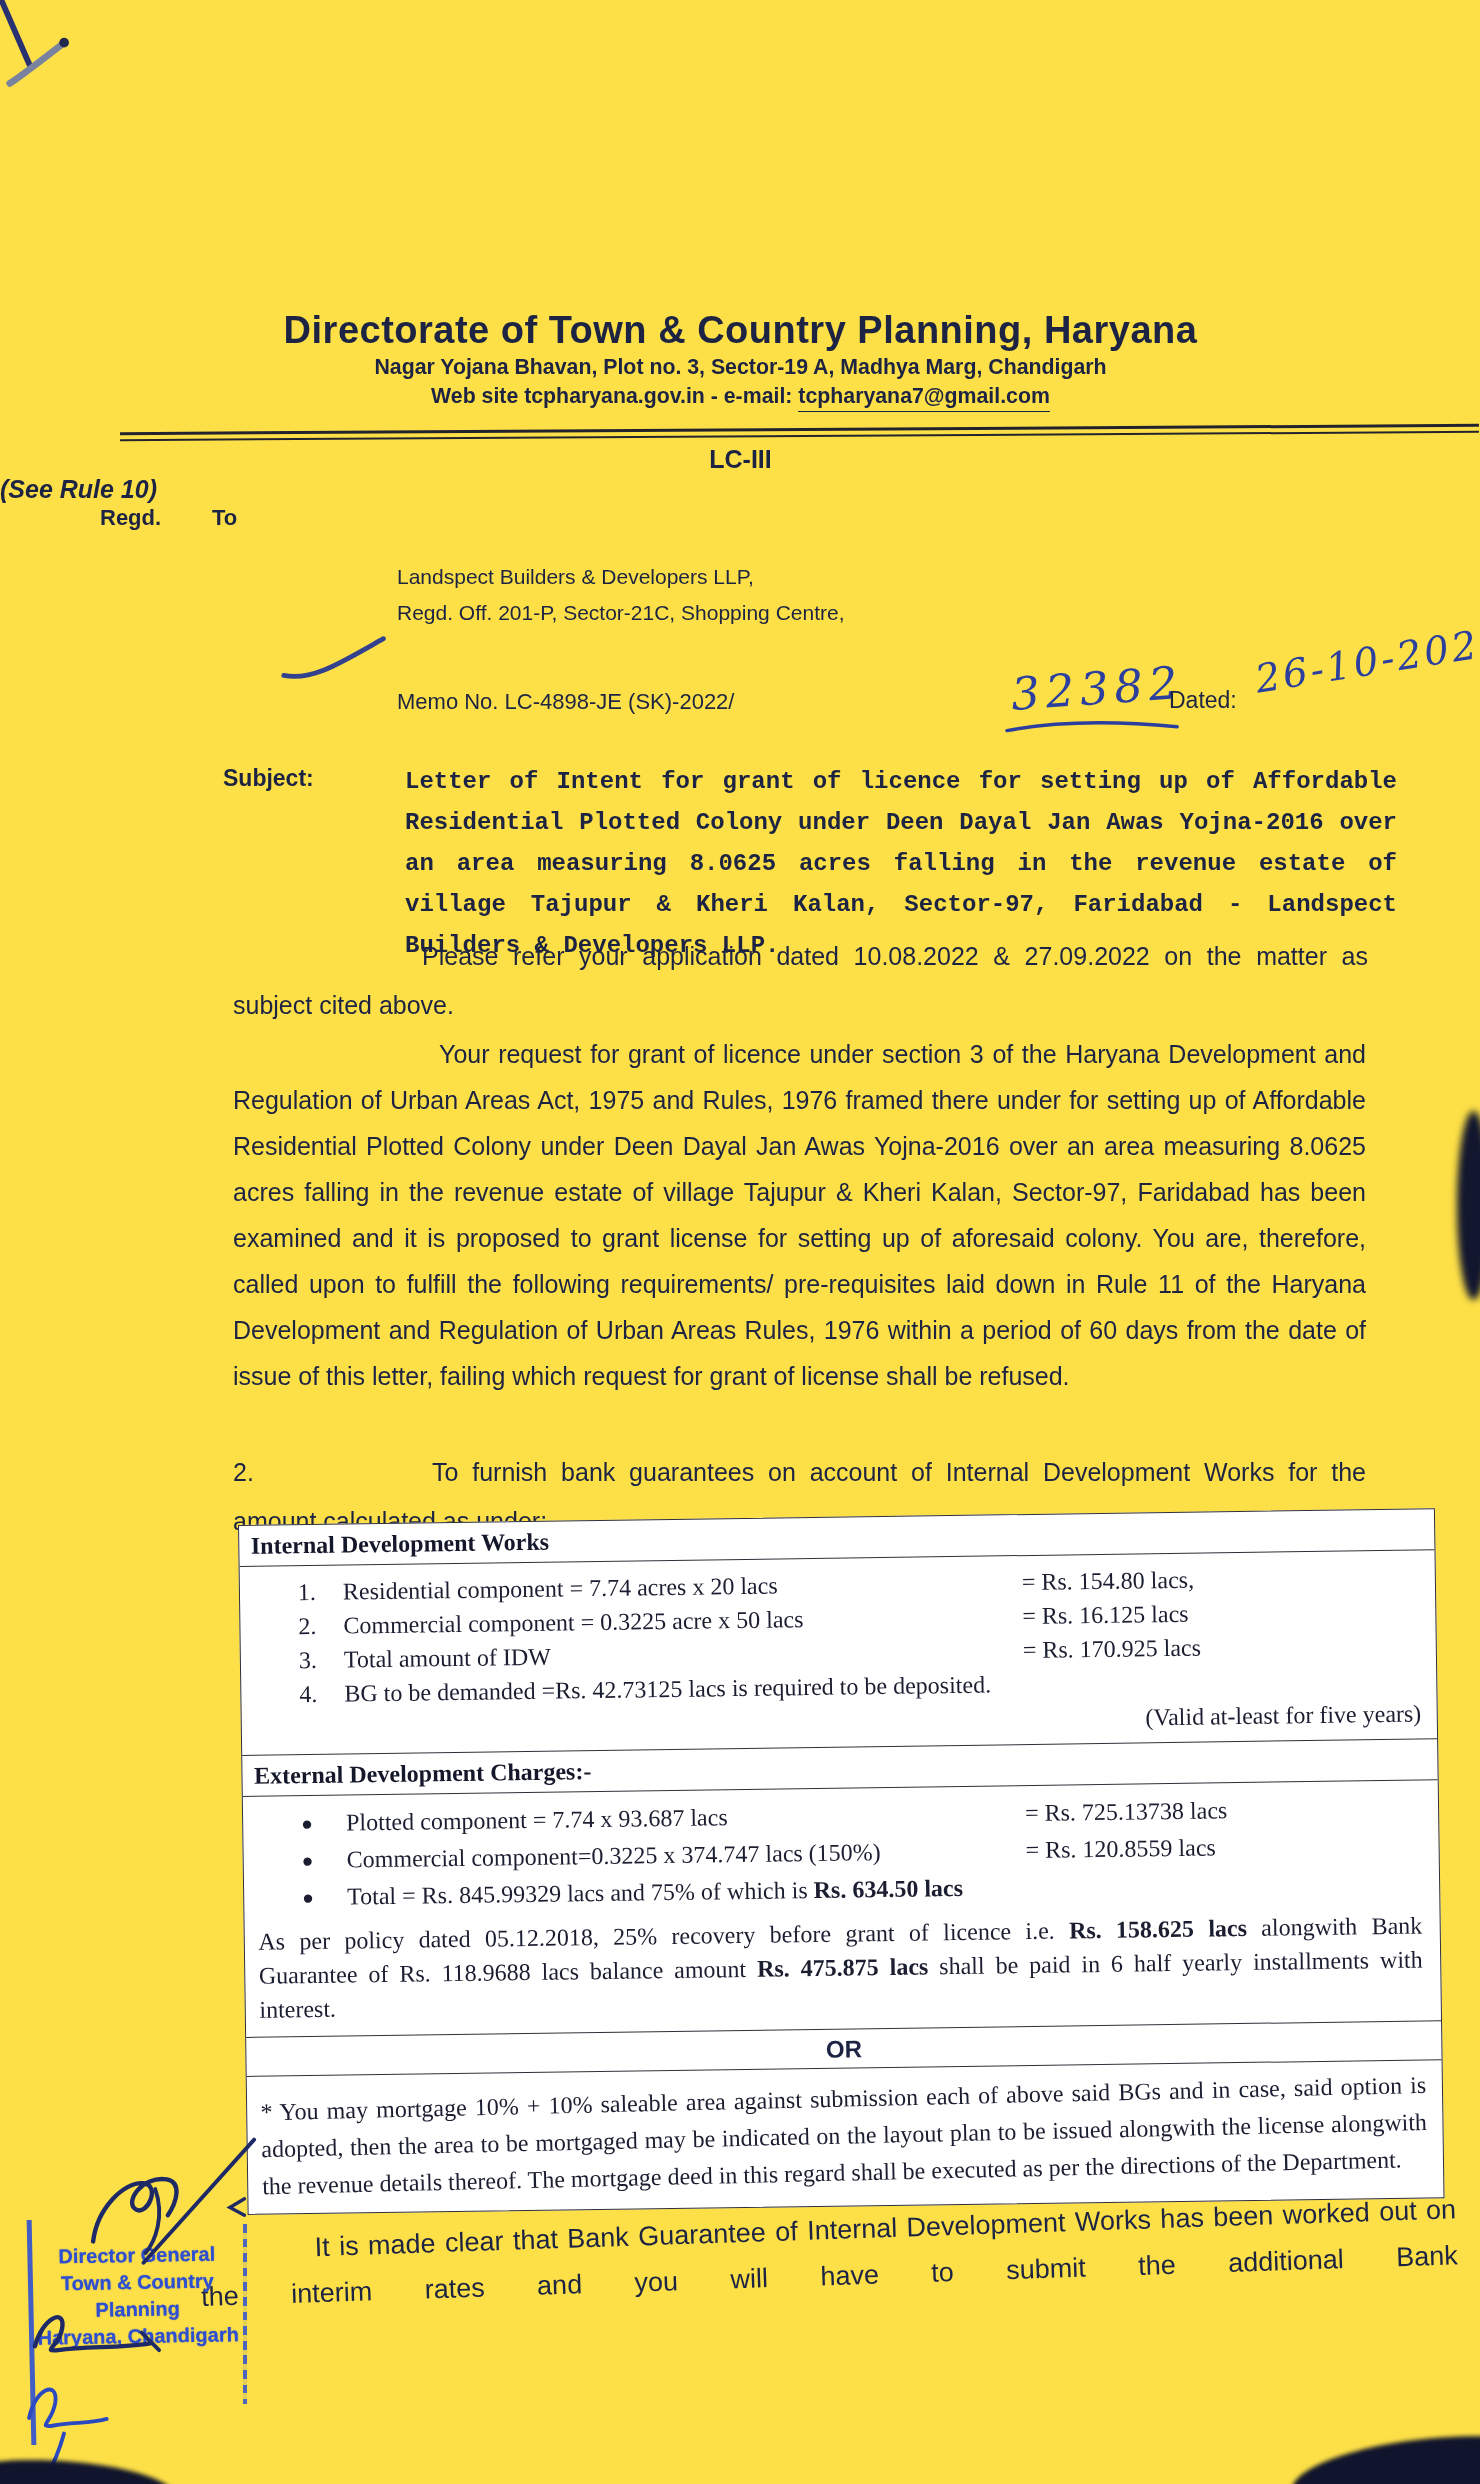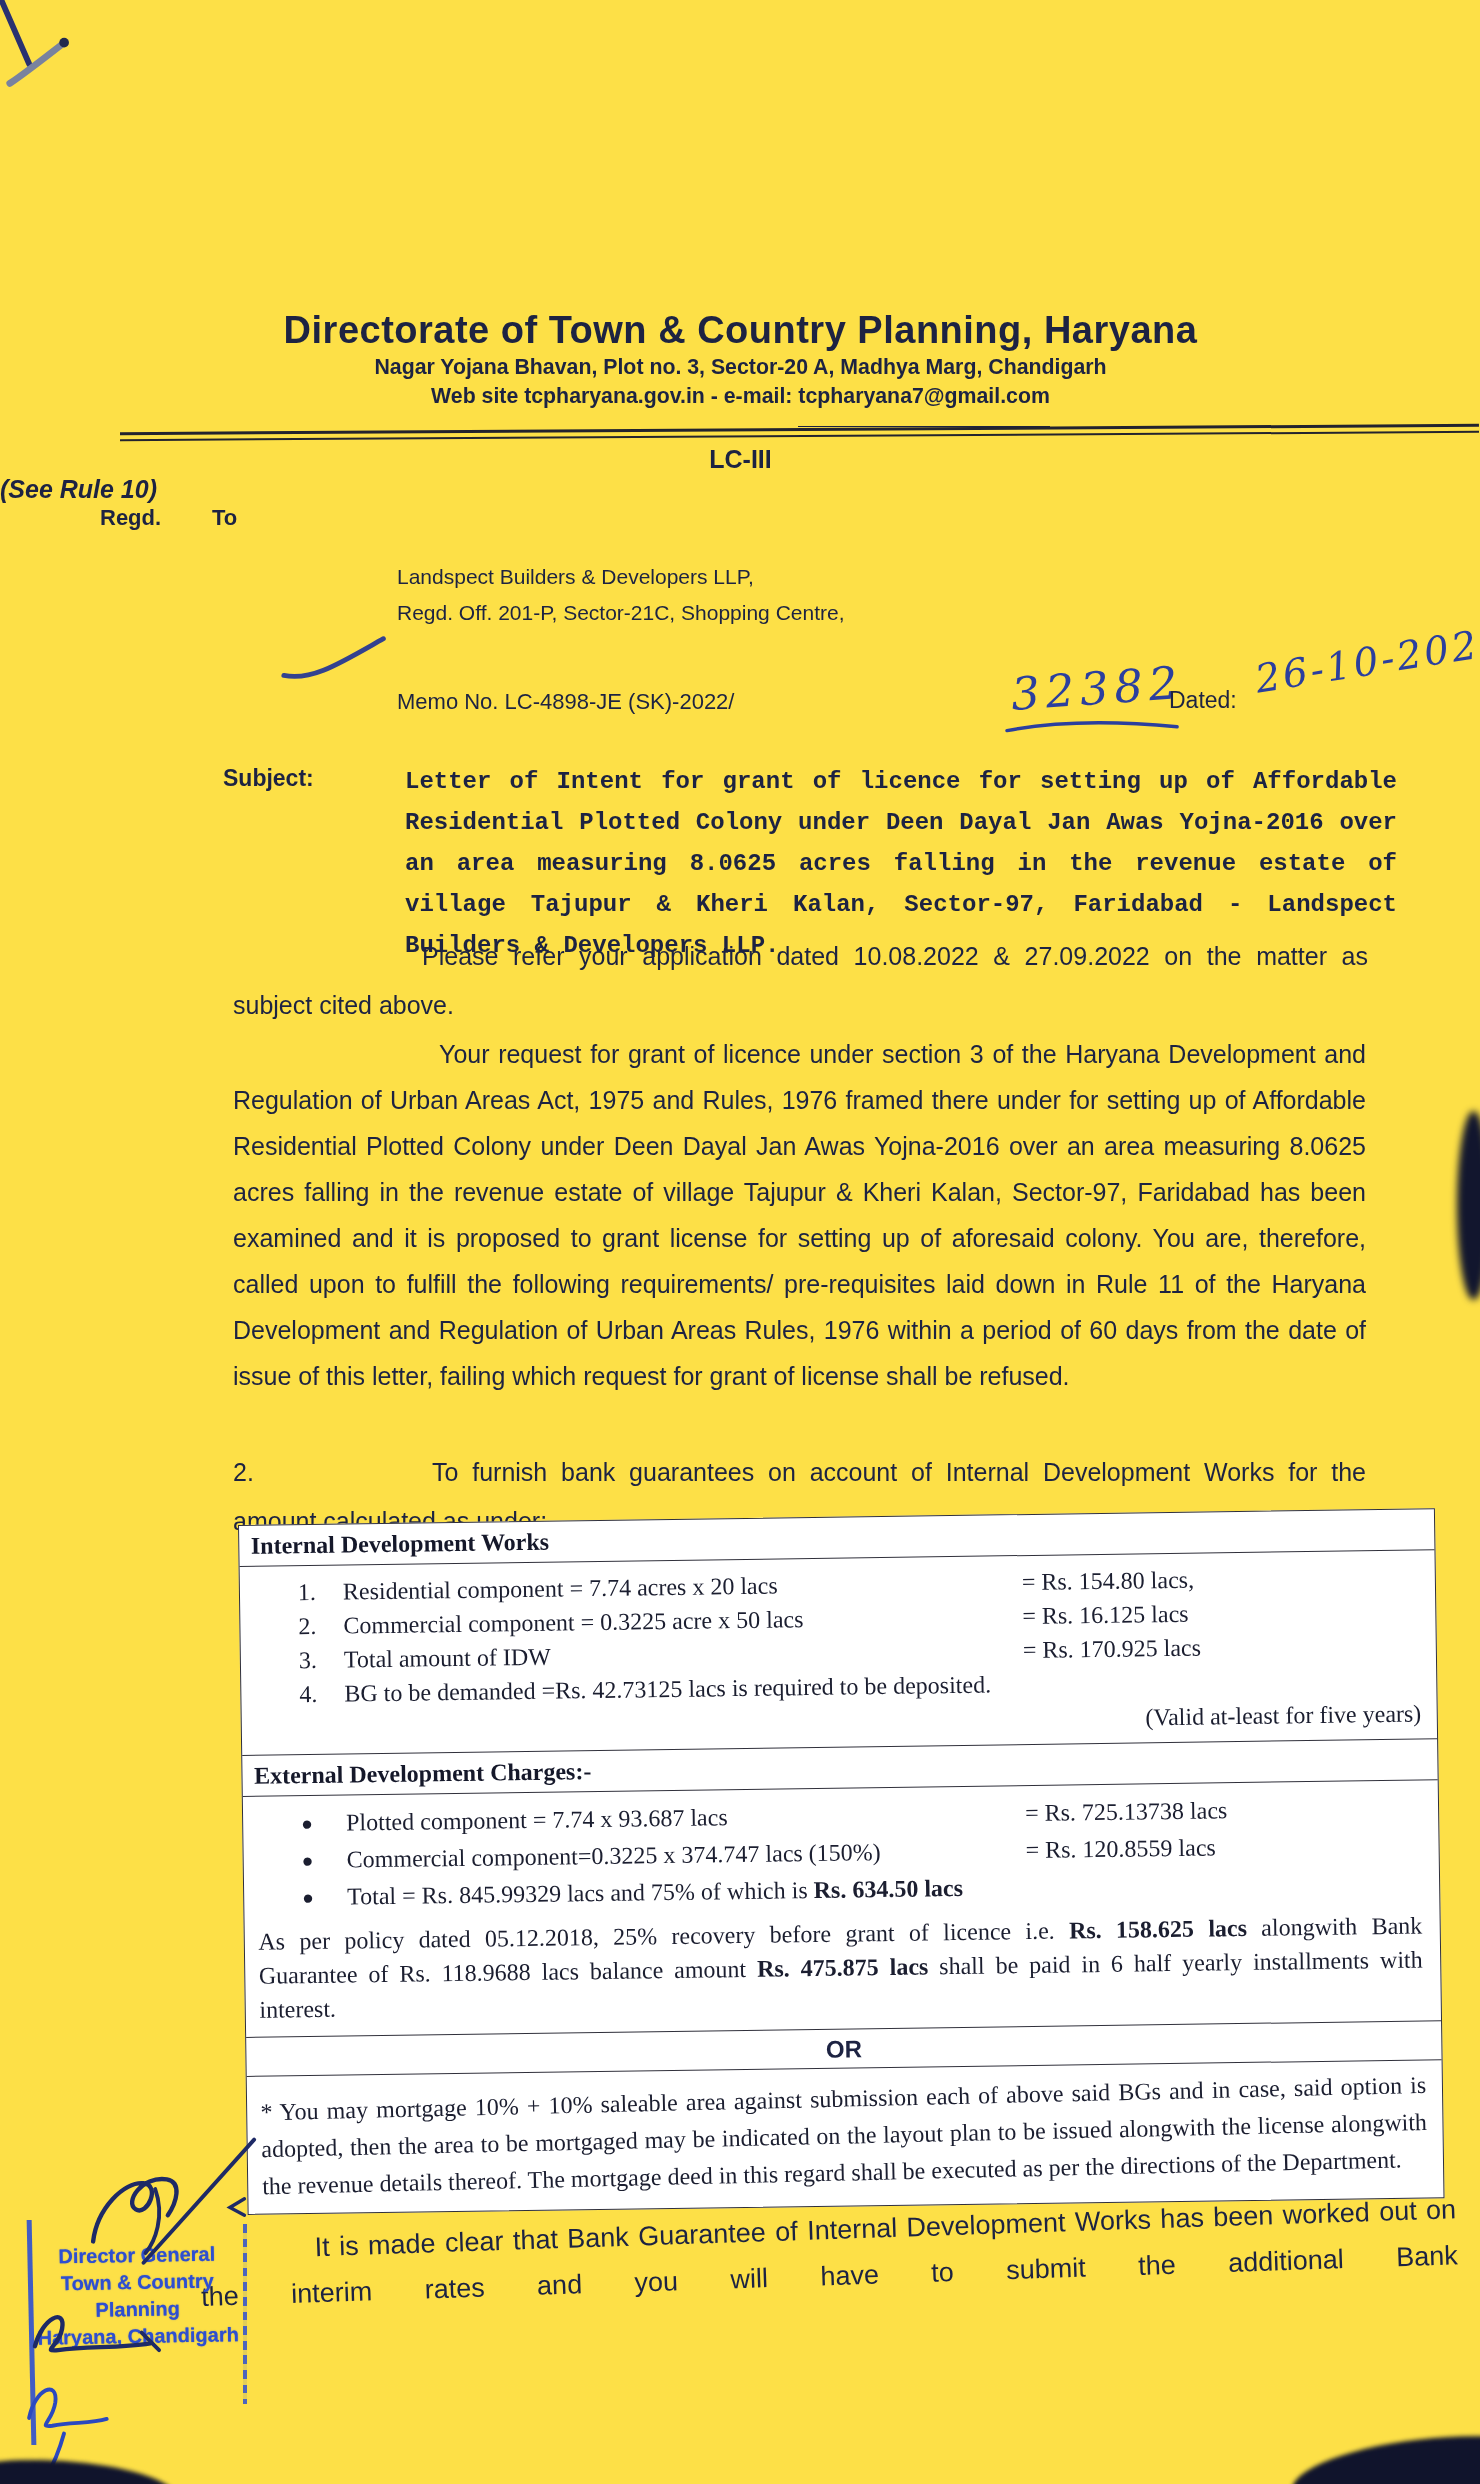--- a/index.html
+++ b/index.html
@@ -5,21 +5,21 @@
   html,body{margin:0;padding:0;background:#e8e8e8;}
   .page{position:relative;width:1481px;height:2484px;background:#fde047;overflow:hidden;
         font-family:"Liberation Sans",sans-serif;color:#1d2342;}
   .abs{position:absolute;}
   .bold{font-weight:bold;}
 
   
   .lh-title{top:309px;left:0;width:100%;text-align:center;font-size:38px;font-weight:bold;letter-spacing:0.5px;}
   .lh-addr{top:355px;left:0;width:100%;text-align:center;font-size:21.3px;font-weight:bold;}
   .lh-web{top:384px;left:0;width:100%;text-align:center;font-size:21.3px;font-weight:bold;}
-  .lh-web .mail{border-bottom:1.9px solid #1d2342;padding-bottom:18px;}
+  .lh-web .mail{border-bottom:1.9px solid #1d2342;padding-bottom:3px;}
   .rule{top:428px;left:120px;width:1359px;transform:rotate(-.35deg);}
   .rule .r1{height:2.9px;background:#23232e;}
   .rule .r2{height:1.9px;background:#23232e;margin-top:3.9px;}
   .form-code{top:445px;left:0;width:100%;text-align:center;font-size:25px;font-weight:bold;}
   .rule-ref{top:475px;left:0;width:100%;font-size:25px;font-weight:bold;font-style:italic;}
 
   .regd{top:505px;left:92px;font-size:22px;font-weight:600;margin-left:8px;}
   .tolabel{top:505px;left:212px;font-size:22px;font-weight:600;}
   .addressee{top:559px;left:397px;font-size:21px;line-height:36px;}
 
@@ -80,21 +80,21 @@
 
 <div class="page">
 
   <svg class="abs" style="top:0;left:0" width="233" height="194" viewBox="0 0 240 200">
     <path d="M -4 -12 L 30 66" stroke="#2a3170" stroke-width="6" fill="none" stroke-linecap="round"></path>
     <path d="M 10 86 C 25 76 48 58 66 44" stroke="#79829e" stroke-width="7" fill="none" stroke-linecap="round"></path>
     <circle cx="66" cy="44" r="5" fill="#222a4d"></circle>
   </svg>
 
   <div class="abs lh-title">Directorate of Town &amp; Country Planning, Haryana</div>
-  <div class="abs lh-addr">Nagar Yojana Bhavan, Plot no. 3, Sector-20 A, Madhya Marg, Chandigarh</div>
+  <div class="abs lh-addr">Nagar Yojana Bhavan, Plot no. 3, Sector-19 A, Madhya Marg, Chandigarh</div>
   <div class="abs lh-web">
     <span>Web site tcpharyana.gov.in - e-mail: </span><span class="mail">tcpharyana7@gmail.com</span>
   </div>
   <div class="abs rule">
     <div class="r1"></div>
       <div class="r2"></div>
   </div>
   <div class="abs form-code">LC-III</div>
   <div class="abs rule-ref">(See Rule 10)</div>
 

